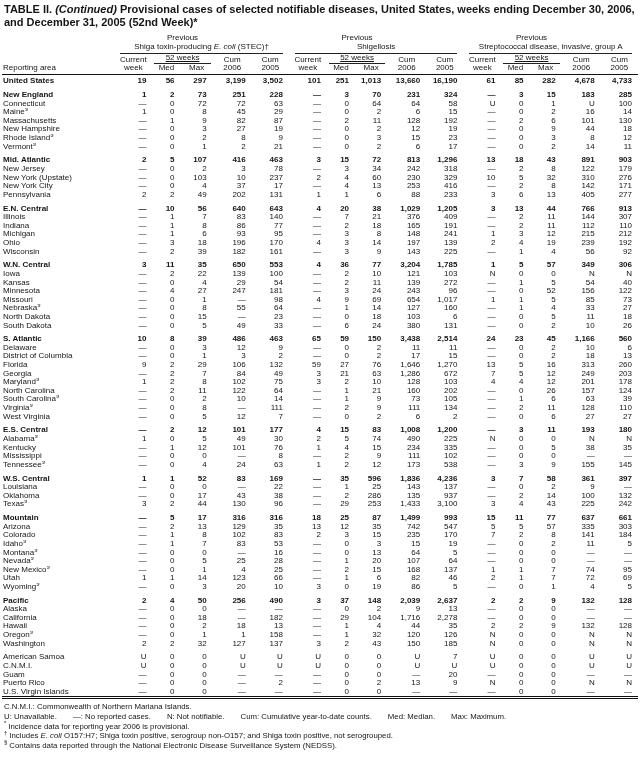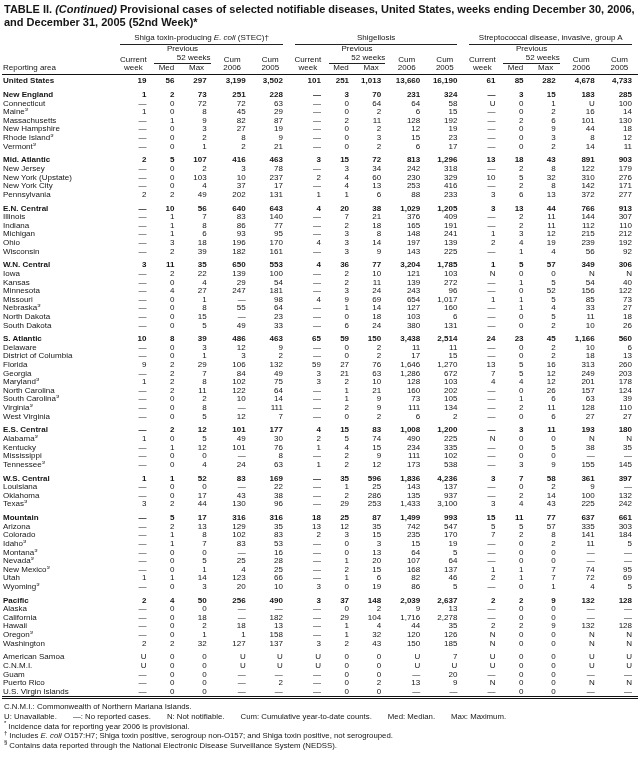--- a/index.html
+++ b/index.html
@@ -10,21 +10,21 @@
   }
   .title{
     font-size:11px;font-weight:bold;line-height:1.18;
     padding:3px 5px 3px 4px;letter-spacing:0;
   }
   .title i{font-weight:bold;}
   table{border-collapse:collapse;table-layout:fixed;width:636px;margin:2px 2px 0 2px;}
   th,td{font-size:8px;line-height:8.6px;padding:0;font-weight:normal;vertical-align:bottom;}
   thead th{text-align:center;white-space:nowrap;}
   .gt{border-bottom:1px solid #222;margin:0 6px;padding-bottom:1.5px;text-align:center;white-space:nowrap;}
-  .u52{border-bottom:1px solid #222;margin:0 2px;padding-bottom:1px;text-align:right;}
+  .u52{border-bottom:1px solid #222;margin:0 2px;padding-bottom:1px;text-align:center;text-decoration:underline;}
   tr.hlast th{border-bottom:1.6px solid #111;padding-bottom:1.5px;}
   th.reporting{text-align:left;padding-left:1px;}
   tbody td{height:8.6px;white-space:nowrap;}
   td.lbl{text-align:left;padding-left:1px;overflow:hidden;}
   td.num{text-align:right;padding-right:6px;}
   tr.bold td{font-weight:bold;}
   tr.gap td{height:5.2px;}
   tr.first td{padding-top:2px;}
   sup{font-size:6px;line-height:0;vertical-align:super;}
   .endrule{height:1px;border-top:1.2px solid #111;border-bottom:1.2px solid #111;margin:0 2px;}
@@ -53,44 +53,44 @@
       <col style="width:37px">
     <col style="width:38px">
       <col style="width:28px">
       <col style="width:32px">
       <col style="width:39px">
       <col style="width:37px">
   </colgroup>
   <thead>
     <tr>
       <th></th>
-      <th colspan="5">
-          <div class="gt"><span>Shiga toxin-producing </span><i>E. coli</i><span> (STEC)†</span></div>
-        </th>
-      <th colspan="5">
-          <div class="gt"><span>Shigellosis</span><i></i><span></span></div>
-        </th>
-      <th colspan="5">
-          <div class="gt"><span>Streptococcal disease, invasive, group A</span><i></i><span></span></div>
-        </th>
-    </tr>
-    <tr>
-      <th></th>
       <th></th>
         <th colspan="2">Previous</th>
         <th></th>
         <th></th>
       <th></th>
         <th colspan="2">Previous</th>
         <th></th>
         <th></th>
       <th></th>
         <th colspan="2">Previous</th>
         <th></th>
         <th></th>
+    </tr>
+    <tr>
+      <th></th>
+      <th colspan="5">
+          <div class="gt"><span>Shiga toxin-producing </span><i>E. coli</i><span> (STEC)†</span></div>
+        </th>
+      <th colspan="5">
+          <div class="gt"><span>Shigellosis</span><i></i><span></span></div>
+        </th>
+      <th colspan="5">
+          <div class="gt"><span>Streptococcal disease, invasive, group A</span><i></i><span></span></div>
+        </th>
     </tr>
     <tr>
       <th></th>
       <th>Current</th>
         <th colspan="2">
           <div class="u52">52 weeks</div>
         </th>
         <th>Cum</th>
         <th>Cum</th>
       <th>Current</th>
@@ -356,21 +356,21 @@
         <td class="num">202</td>
         <td class="num">131</td>
         <td class="num">1</td>
         <td class="num">1</td>
         <td class="num">6</td>
         <td class="num">88</td>
         <td class="num">233</td>
         <td class="num">3</td>
         <td class="num">6</td>
         <td class="num">13</td>
-        <td class="num">372</td>
+        <td class="num">405</td>
         <td class="num">277</td>
       </tr>
       <tr class="gap">
         <td colspan="16"></td>
       </tr>
       <tr class="bold">
         <td class="lbl">E.N. Central</td>
         <td class="num">—</td>
         <td class="num">10</td>
         <td class="num">56</td>

